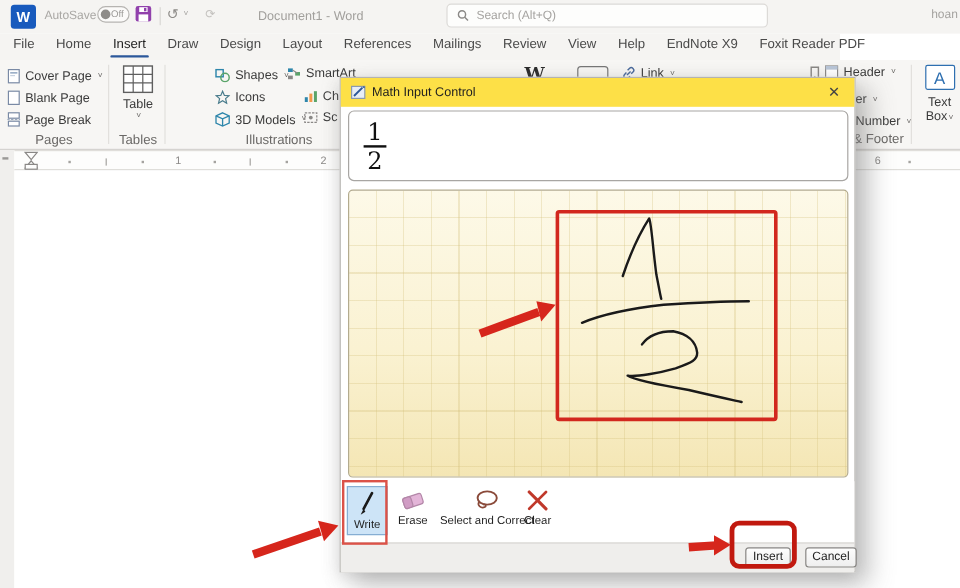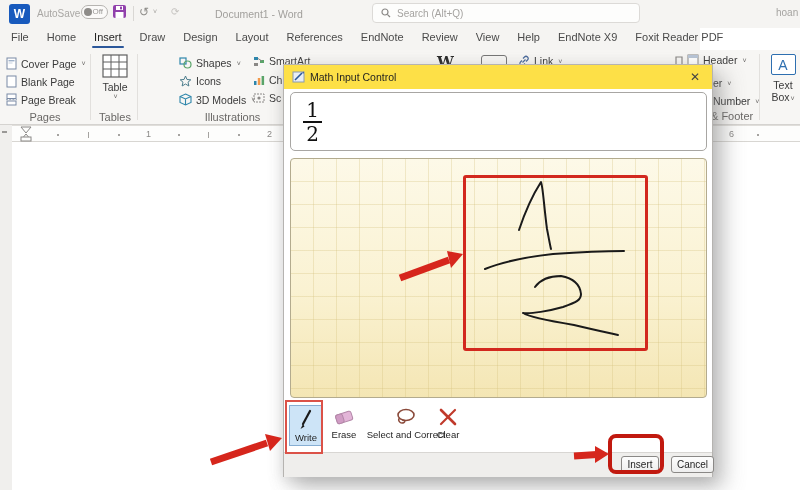--- a/index.html
+++ b/index.html
@@ -116,21 +116,21 @@
   </div>
 
   <div class="tabrow">
     <span class="tab">File</span>
     <span class="tab">Home</span>
     <span class="tab active">Insert</span>
     <span class="tab">Draw</span>
     <span class="tab">Design</span>
     <span class="tab">Layout</span>
     <span class="tab">References</span>
-    <span class="tab">EndNote</span>
+    <span class="tab">Mailings</span>
     <span class="tab">Review</span>
     <span class="tab">View</span>
     <span class="tab">Help</span>
     <span class="tab">EndNote X9</span>
     <span class="tab">Foxit Reader PDF</span>
   </div>
 
   <div class="ribbon">
 
     <div class="rib-item" style="left:6px; top:7px;">
@@ -190,21 +190,21 @@
     <div class="rib-item" style="left:179px; top:43px;">
       <svg width="13" height="13" viewBox="0 0 13 13">
           <path d="M6.5 1 L12 3.5 L12 9.5 L6.5 12 L1 9.5 L1 3.5 Z" fill="none" stroke="#2e86ab" stroke-width="1.1"></path>
           <path d="M1 3.5 L6.5 6 L12 3.5 M6.5 6 L6.5 12" fill="none" stroke="#2e86ab" stroke-width="1.1"></path>
         </svg>
       <span>3D Models</span>
         <span class="caret">˅</span>
     </div>
     <div class="rib-label" style="left:185px; top:61px; width:95px;">Illustrations</div>
 
-    <div class="rib-item" style="left:253px; top:5px;text-align:right;">
+    <div class="rib-item" style="left:239px; top:5px;text-align:right;">
       <svg width="12" height="11" viewBox="0 0 12 11">
           <rect x="1" y="1" width="4" height="3" fill="#2e86ab"></rect>
           <rect x="7" y="4" width="4" height="3" fill="#5aa469"></rect>
           <rect x="1" y="7" width="4" height="3" fill="#8a8886"></rect>
           <line x1="5" y1="2.5" x2="9" y2="5" stroke="#8a8886"></line>
         </svg>
       <span>SmartArt</span>
     </div>
     <div class="rib-item" style="left:253px; top:24px;">
       <svg width="12" height="11" viewBox="0 0 12 11">

